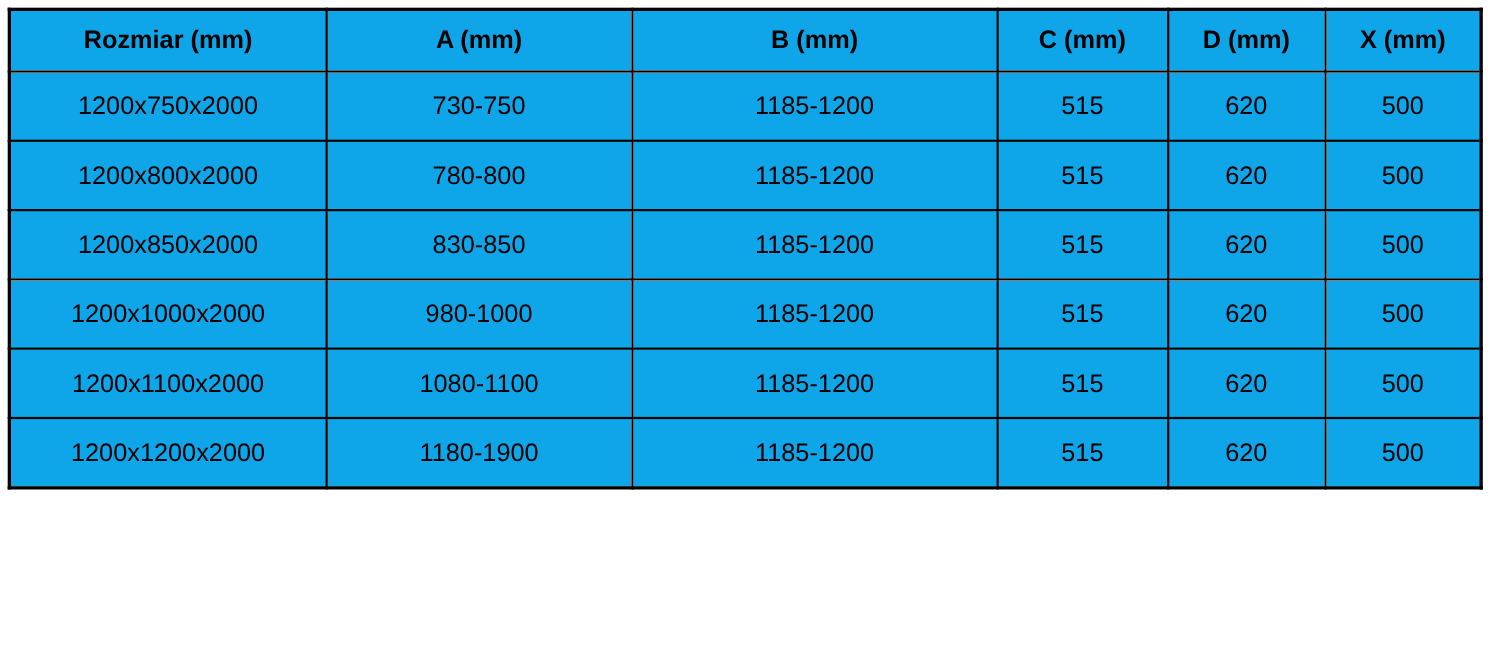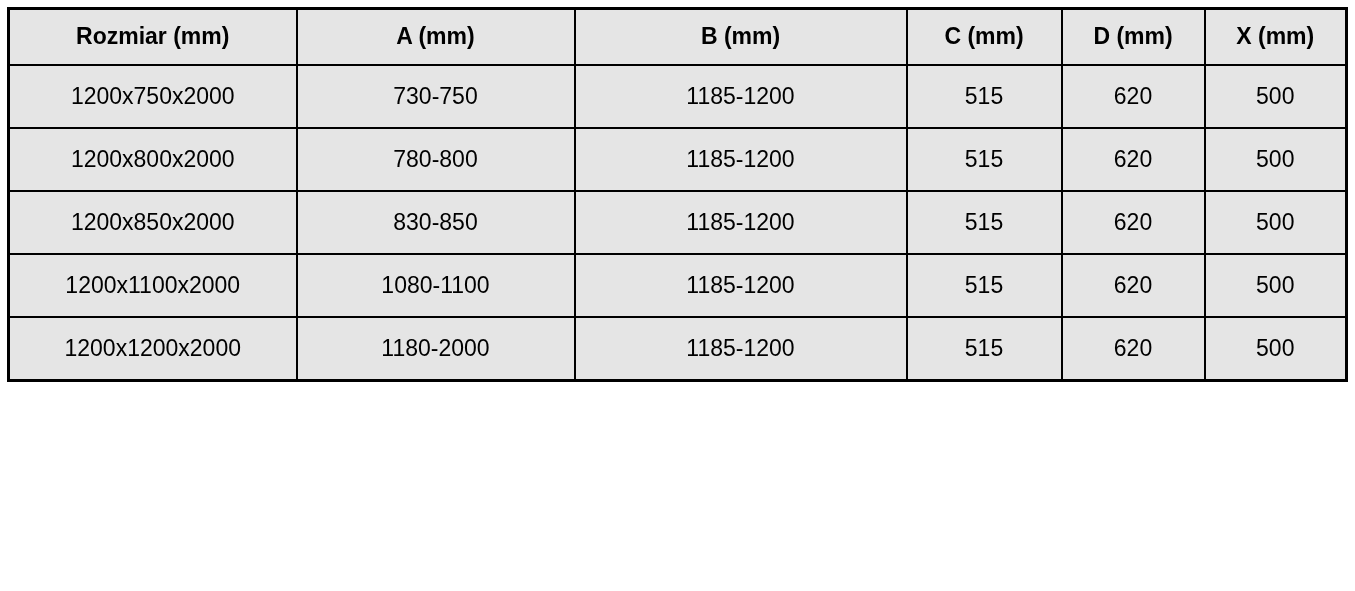--- a/index.html
+++ b/index.html
@@ -25,21 +25,21 @@
     border: 3px solid #000000;
   }
   .spec-table th,
   .spec-table td {
     border: 2px solid #000000;
     text-align: center;
     vertical-align: middle;
     padding: 0 4px;
     font-size: 23px;
     line-height: 1.2;
-    background: #e5e5e5;
+    background: #0ea5e9;
     overflow: hidden;
     white-space: nowrap;
   }
   .spec-table th {
     font-weight: bold;
     height: 54px;
   }
   .spec-table td {
     font-weight: normal;
     height: 61px;
@@ -87,30 +87,38 @@
         </tr>
         <tr>
           <td>1200x850x2000</td>
           <td>830-850</td>
           <td>1185-1200</td>
           <td>515</td>
           <td>620</td>
           <td>500</td>
         </tr>
         <tr>
+          <td>1200x1000x2000</td>
+          <td>980-1000</td>
+          <td>1185-1200</td>
+          <td>515</td>
+          <td>620</td>
+          <td>500</td>
+        </tr>
+        <tr>
           <td>1200x1100x2000</td>
           <td>1080-1100</td>
           <td>1185-1200</td>
           <td>515</td>
           <td>620</td>
           <td>500</td>
         </tr>
         <tr>
           <td>1200x1200x2000</td>
-          <td>1180-2000</td>
+          <td>1180-1900</td>
           <td>1185-1200</td>
           <td>515</td>
           <td>620</td>
           <td>500</td>
         </tr>
       </tbody>
   </table>
 </div>
 
 </body></html>

